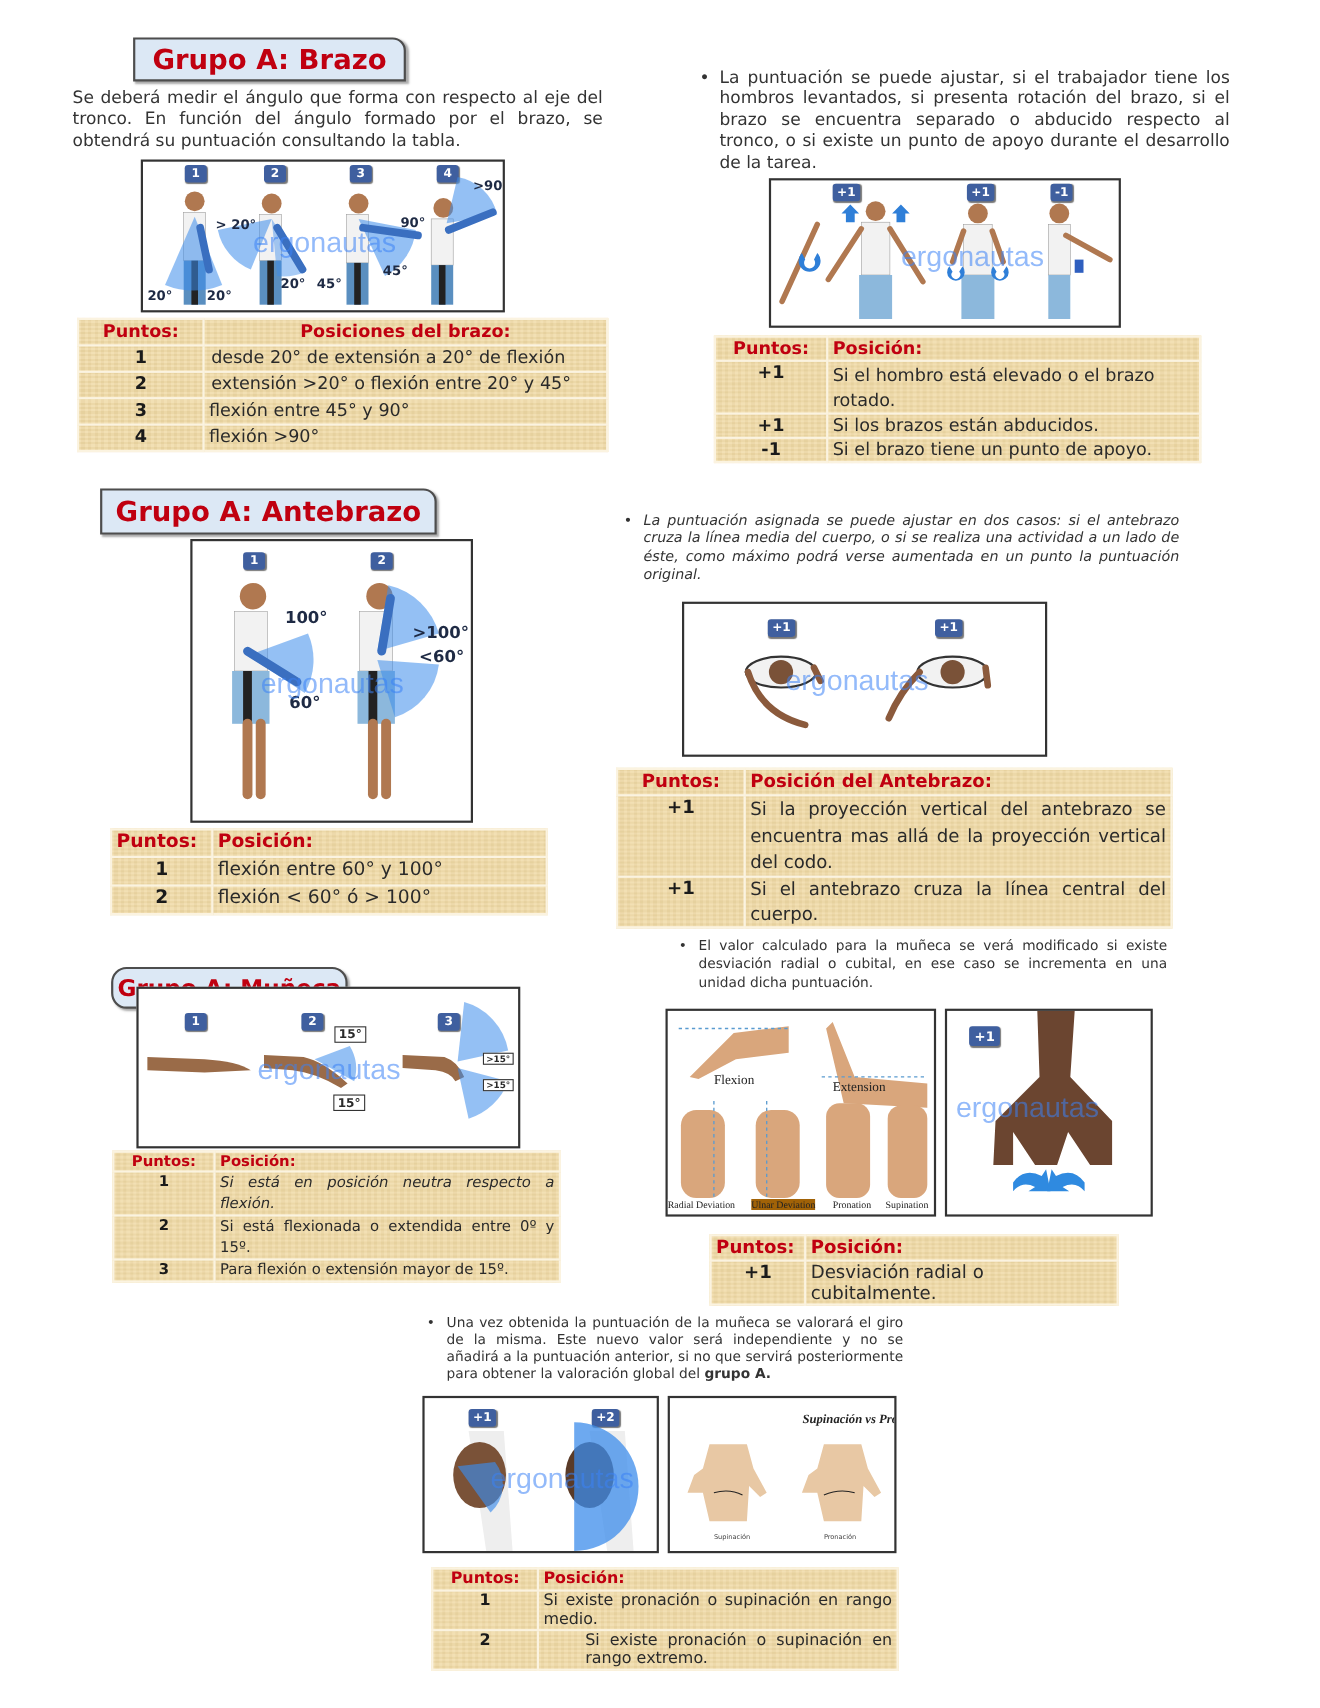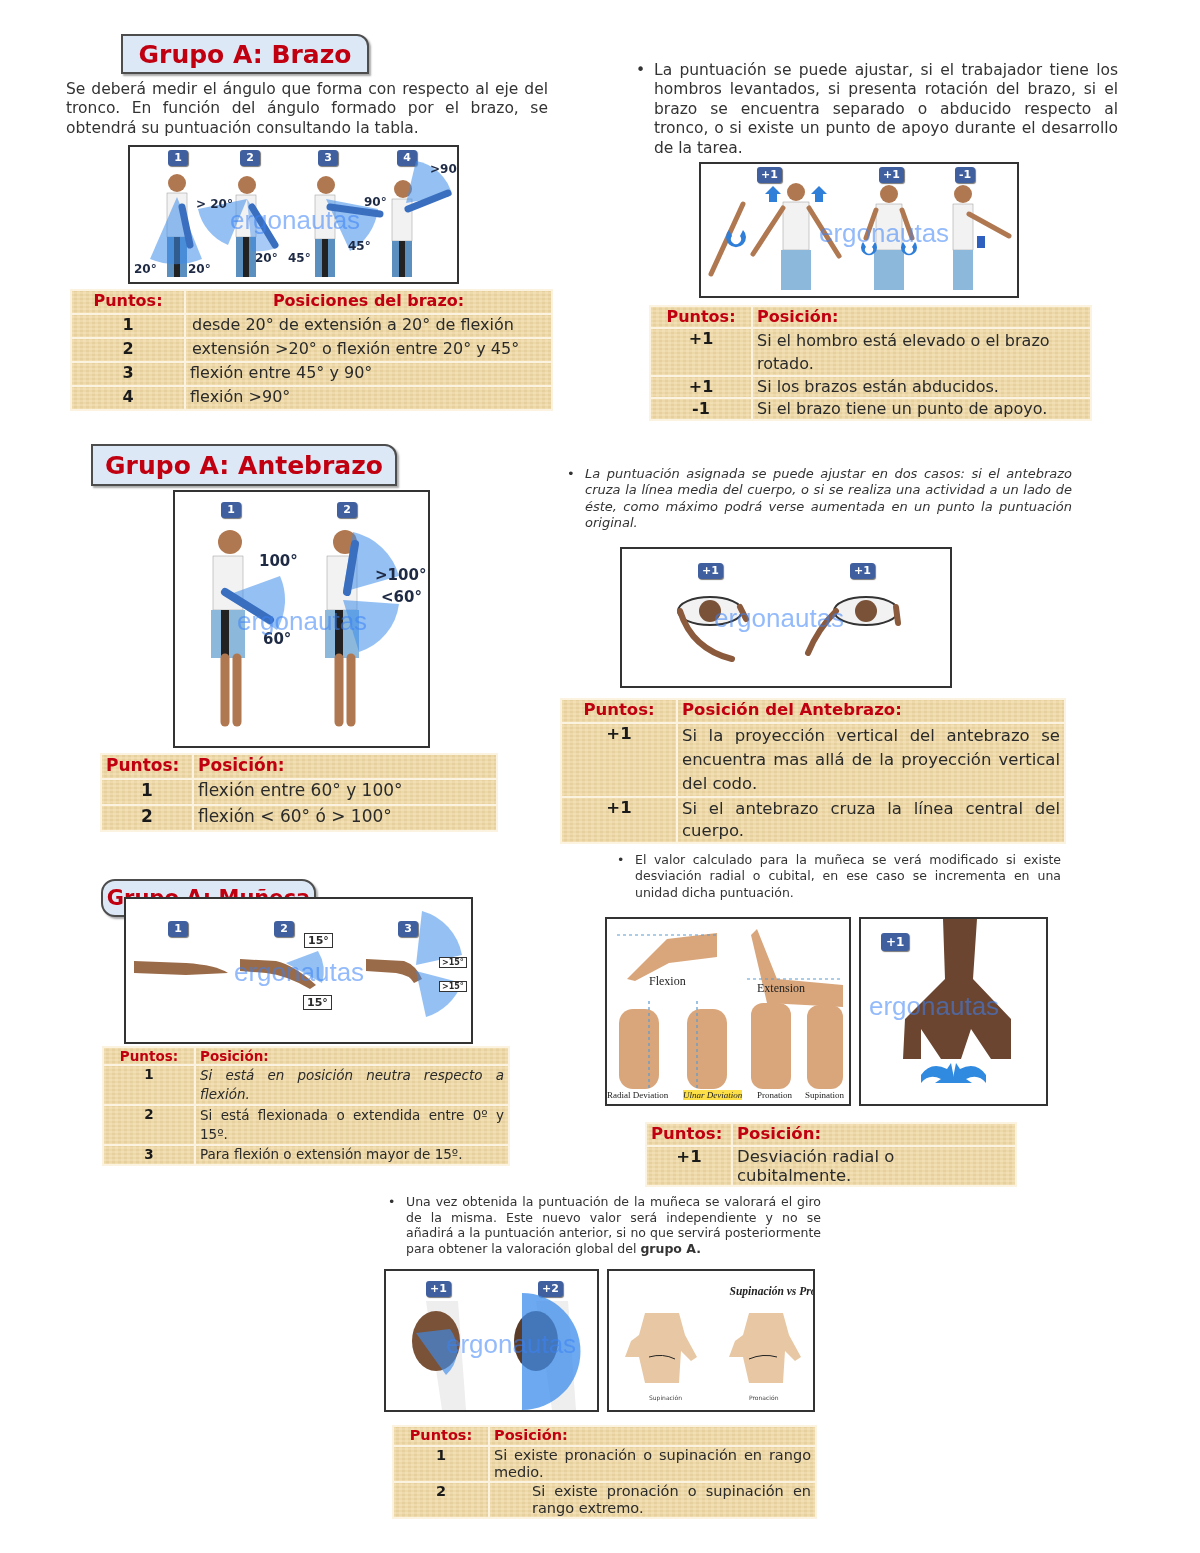--- a/index.html
+++ b/index.html
@@ -342,21 +342,21 @@
     <g stroke="#5a9bd0" stroke-width="1.2" stroke-dasharray="3,3" fill="none">
         <line x1="10" y1="16" x2="110" y2="16"></line>
         <line x1="140" y1="60" x2="236" y2="60"></line>
         <line x1="42" y1="82" x2="42" y2="178"></line>
         <line x1="90" y1="82" x2="90" y2="178"></line>
       </g>
   </svg>
   <span class="caption" style="left:42px;top:55px;">Flexion</span>
   <span class="caption" style="left:150px;top:62px;">Extension</span>
   <span class="caption" style="left:0px;top:171px;font-size:9px;background:#fff;">Radial Deviation</span>
-  <span class="caption" style="left:76px;top:171px;font-size:9px;background:#fde047;font-style:italic;">Ulnar Deviation</span>
+  <span class="caption" style="left:76px;top:171px;font-size:9px;background:#a16207;">Ulnar Deviation</span>
   <span class="caption" style="left:150px;top:171px;font-size:9px;background:#fff;">Pronation</span>
   <span class="caption" style="left:198px;top:171px;font-size:9px;background:#fff;">Supination</span>
 </div>
 
 <div class="img-box" style="left:859px;top:917px;width:185px;height:185px;">
   <span class="badge" style="left:20px;top:14px;font-size:12px;padding:2px 5px;">+1</span>
   <svg class="abs" style="left:0;top:0" width="185" height="185">
     <path d="M82,0 L116,0 L112,60 L150,100 L150,140 L130,140 L110,110 L100,140 L80,140 L60,110 L60,140 L42,140 L44,100 L84,60Z" fill="#6b4530"></path>
     <path d="M60,156 q10,-14 26,-6 l4,-6 l4,20 l-20,0 l6,-4 q-12,-6 -20,4z" fill="#2f8ae0"></path>
     <path d="M125,156 q-10,-14 -26,-6 l-4,-6 l-4,20 l20,0 l-6,-4 q12,-6 20,4z" fill="#2f8ae0"></path>

